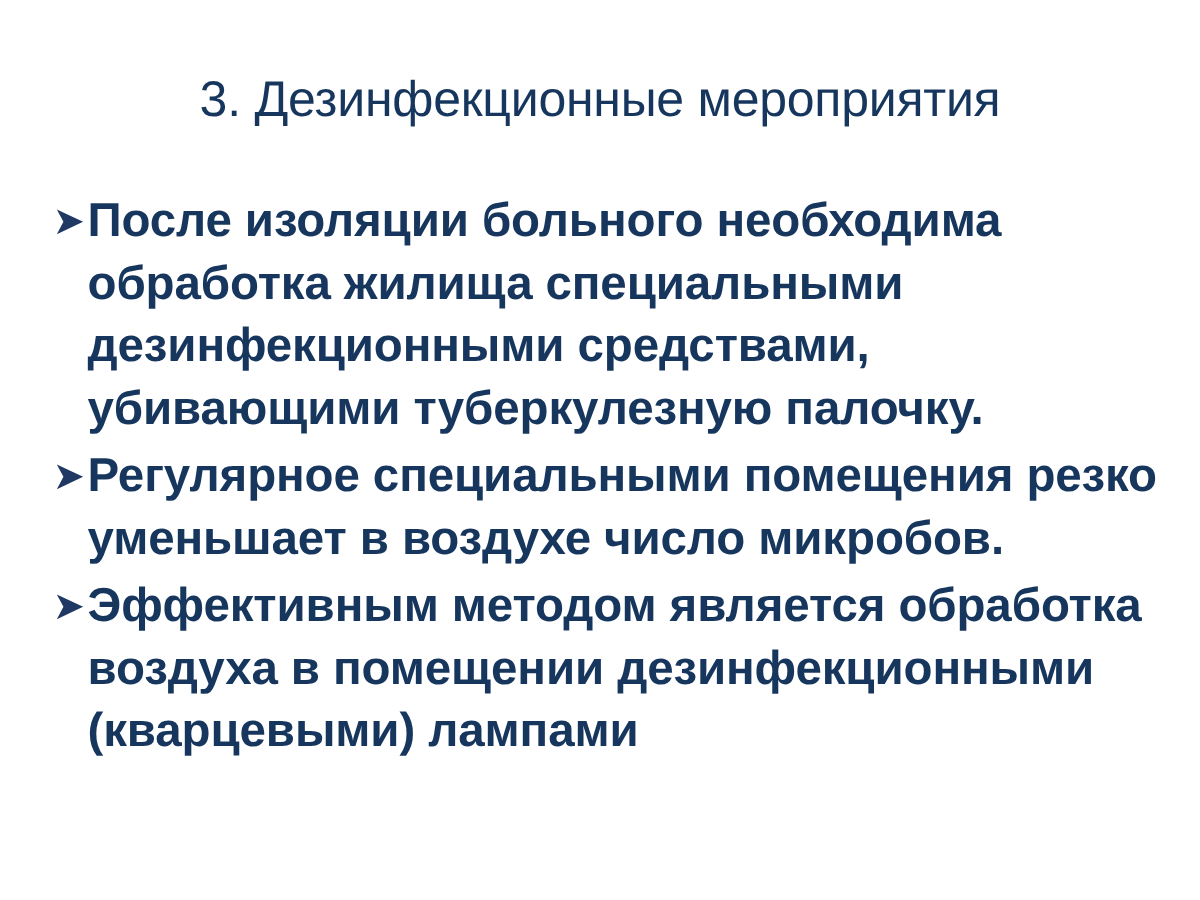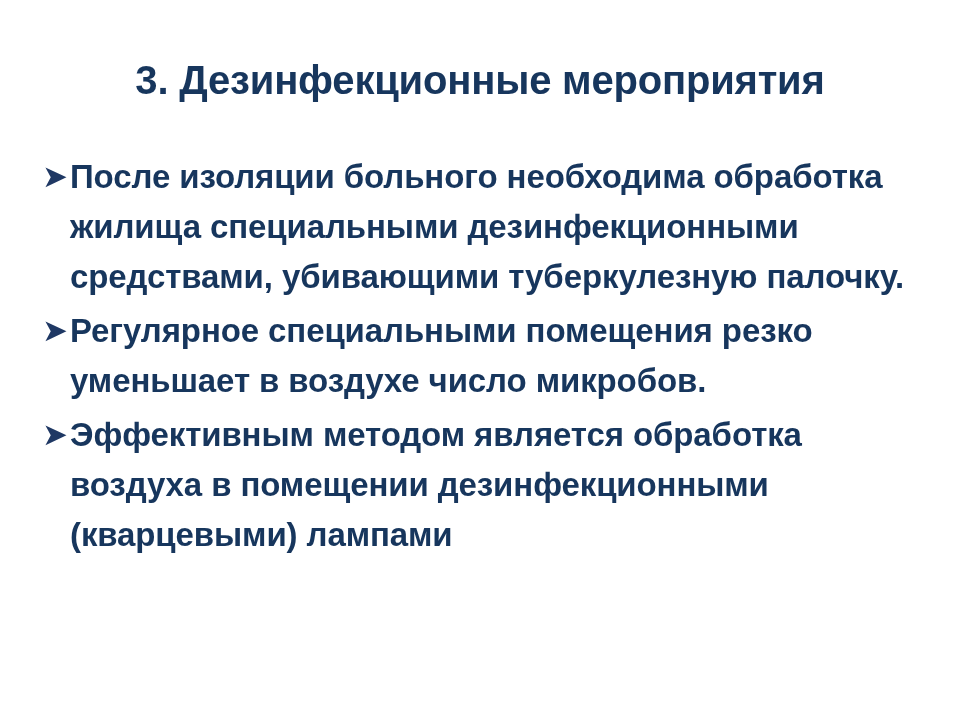--- a/index.html
+++ b/index.html
@@ -19,21 +19,21 @@
     height: 720px;
     box-sizing: border-box;
   }
   .slide-title {
     position: absolute;
     top: 58px;
     left: 0;
     width: 960px;
     text-align: center;
     font-size: 40px;
-    font-weight: bold;
+    font-weight: normal;
     color: #17365D;
     letter-spacing: -0.2px;
     line-height: 1.1;
   }
   .bullet-list {
     position: absolute;
     top: 152px;
     left: 36px;
     width: 900px;
   }
@@ -49,21 +49,21 @@
     font-size: 31px;
     line-height: 50px;
     font-weight: normal;
     text-align: left;
     padding-left: 6px;
     box-sizing: border-box;
   }
   .bullet-text {
     flex: 1 1 auto;
     color: #17365D;
-    font-size: 33px;
+    font-size: 38px;
     font-weight: bold;
     line-height: 50px;
     letter-spacing: -0.1px;
   }
 </style>
 </head>
 <body>
 
 <div class="slide">
 

